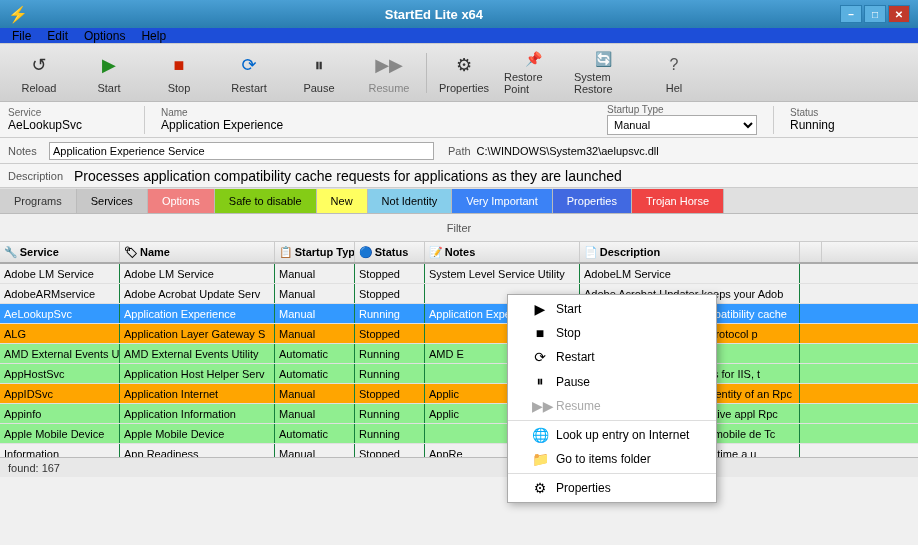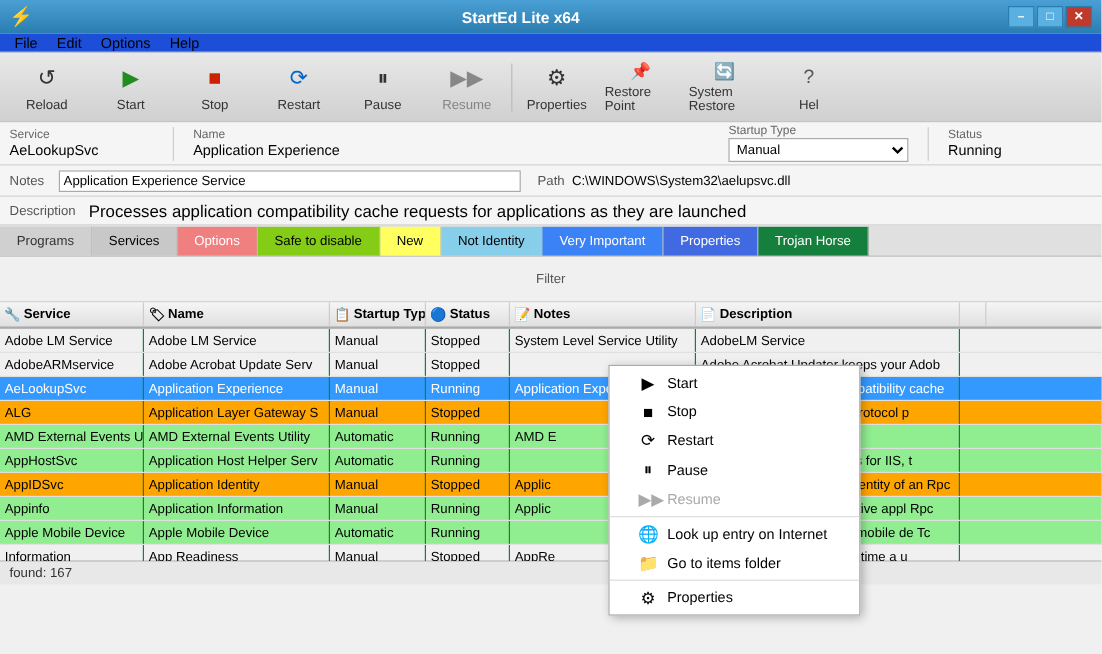--- a/index.html
+++ b/index.html
@@ -158,30 +158,30 @@
       color: #333;
     }
     .filter-tab.programs { background: #d0d0d0; }
     .filter-tab.services { background: #c8c8c8; color: #000; }
     .filter-tab.obsolete { background: #f08080; color: white; }
     .filter-tab.safe { background: #84cc16; color: #000; }
     .filter-tab.new-tab { background: #ffff60; color: #000; }
     .filter-tab.not-essential { background: #87ceeb; color: #000; }
     .filter-tab.very-important { background: #3b82f6; color: white; text-align: center; }
     .filter-tab.essential { background: #4169e1; color: white; }
-    .filter-tab.trojan { background: #15803d; color: white; }
+    .filter-tab.trojan { background: #ef4444; color: white; }
 
     
     .filter-search-row {
       background: #f0f0f0;
       border-bottom: 1px solid #ccc;
       display: flex;
       align-items: center;
       justify-content: center;
-      height: 38px;
+      height: 28px;
     }
     .filter-search-label { font-size: 11px; color: #555; }
     .table-header {
       display: flex;
       background: linear-gradient(to bottom, #f5f5f5, #e0e0e0);
       border-bottom: 2px solid #aaa;
       height: 22px;
       align-items: center;
     }
     .th {
@@ -468,21 +468,21 @@
       <div class="tr running">
         <div class="td col-service">AppHostSvc</div>
         <div class="td col-name">Application Host Helper Serv</div>
         <div class="td col-startup">Automatic</div>
         <div class="td col-status">Running</div>
         <div class="td col-notes"></div>
         <div class="td col-desc">ides administrative services for IIS, t</div>
       </div>
       <div class="tr stopped-orange">
         <div class="td col-service">AppIDSvc</div>
-        <div class="td col-name">Application Identity</div>
+        <div class="td col-name">Application Internet</div>
         <div class="td col-startup">Manual</div>
         <div class="td col-status">Stopped</div>
         <div class="td col-notes">Applic</div>
         <div class="td col-desc">termines and verifies the identity of an Rpc</div>
       </div>
       <div class="tr running">
         <div class="td col-service">Appinfo</div>
         <div class="td col-name">Application Information</div>
         <div class="td col-startup">Manual</div>
         <div class="td col-status">Running</div>

